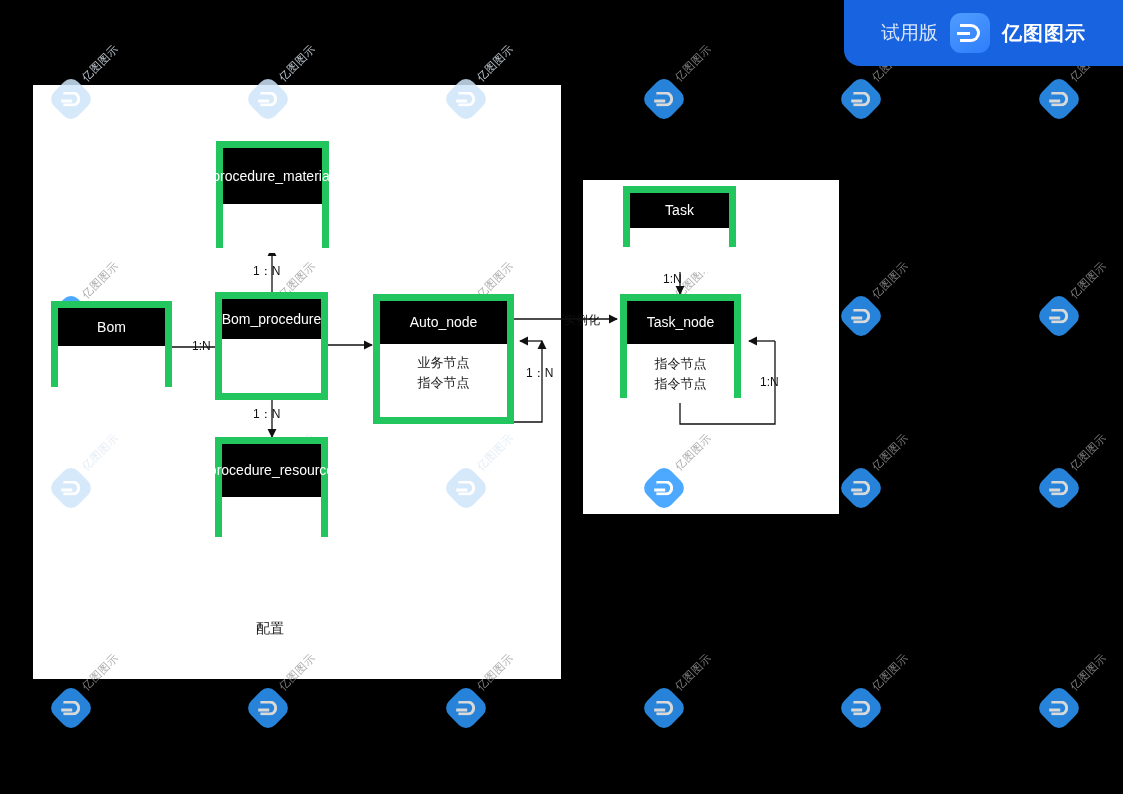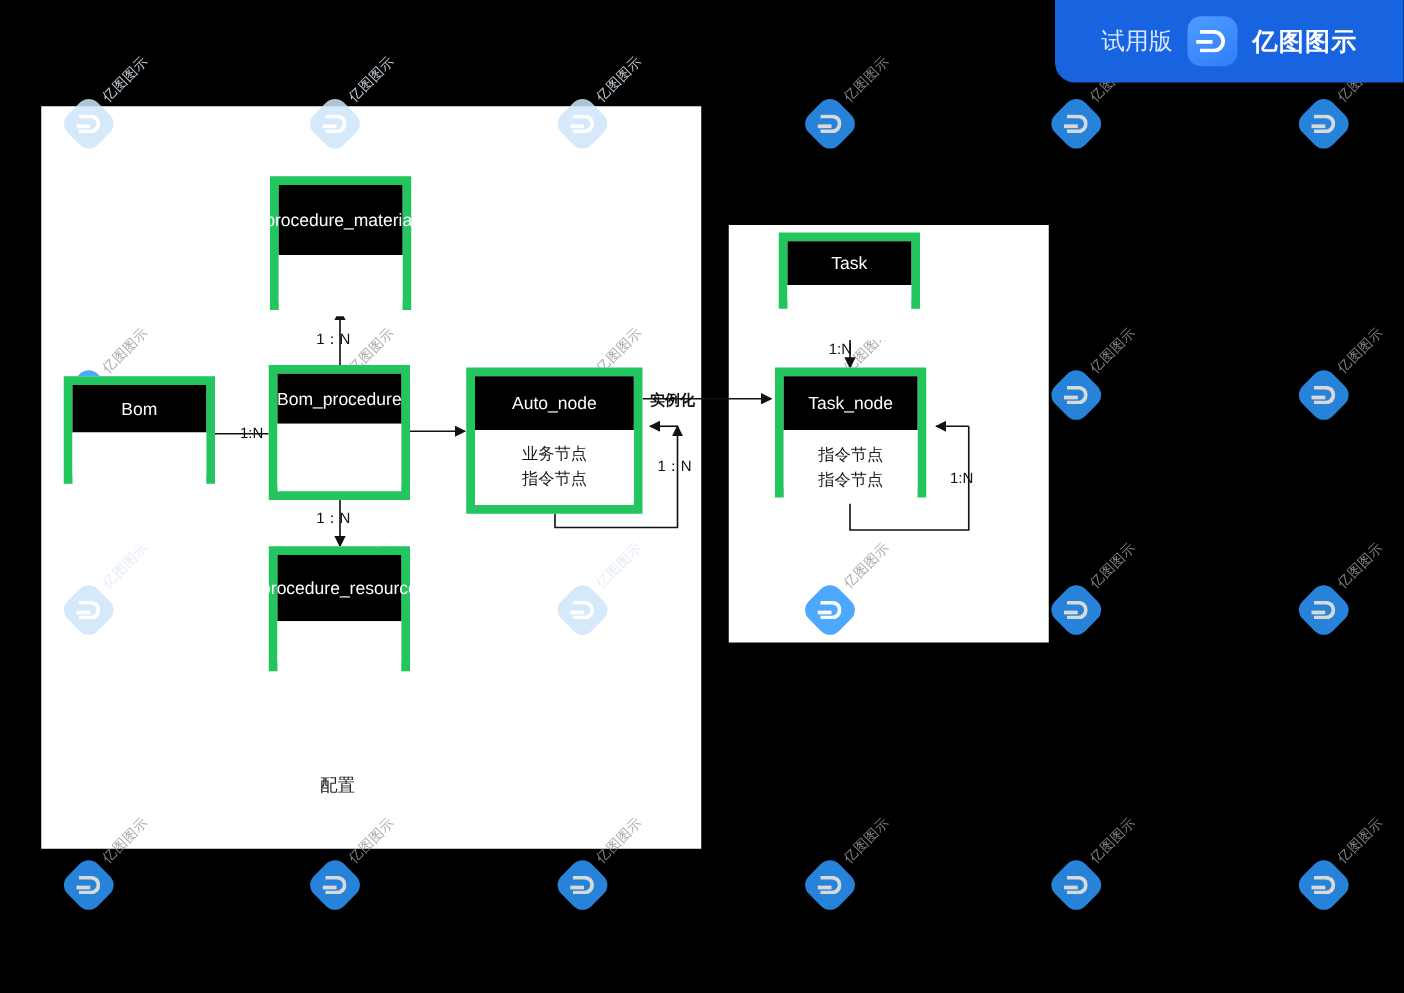--- a/index.html
+++ b/index.html
@@ -144,21 +144,21 @@
   <div class="entity" id="e-proc-mat" style="left:216px; top:141px; width:113px; height:107px;">
     <div class="hdr" style="height:56px;">procedure_material</div>
     <div class="body" style="height:49px;"></div>
   </div>
 
   <div class="entity" id="e-proc-res" style="left:215px; top:437px; width:113px; height:100px;">
     <div class="hdr" style="height:53px;">procedure_resource</div>
     <div class="body" style="height:45px;"></div>
   </div>
 
-  <div class="entity" id="e-auto" style="left:373px; top:294px; width:141px; height:117px;">
+  <div class="entity" id="e-auto" style="left:373px; top:294px; width:141px; height:130px;">
     <div class="hdr" style="height:43px;">Auto_node</div>
     <div class="body" style="height:57px;">
       <span>业务节点</span>
       <span>指令节点</span>
     </div>
   </div>
 
   <div class="entity" id="e-task" style="left:623px; top:186px; width:113px; height:61px;">
     <div class="hdr" style="height:35px;">Task</div>
     <div class="body" style="height:44px;"></div>
@@ -169,21 +169,21 @@
     <div class="body" style="height:59px;">
       <span>指令节点</span>
       <span>指令节点</span>
     </div>
   </div>
 
   <div class="edge-label" style="left:192px; top:339px;">1:N</div>
   <div class="edge-label" style="left:253px; top:263px;">1：N</div>
   <div class="edge-label" style="left:253px; top:406px;">1：N</div>
   <div class="edge-label" style="left:526px; top:365px;">1：N</div>
-  <div class="edge-label" style="left:520px; top:312px;font-weight:bold;">实例化</div>
+  <div class="edge-label" style="left:564px; top:312px;">实例化</div>
   <div class="edge-label" style="left:663px; top:272px;">1:N</div>
   <div class="edge-label" style="left:760px; top:375px;">1:N</div>
 
   <div class="panel-caption" style="left:256px; top:620px;font-family:Liberation Serif, serif;">配置</div>
 
   <div class="wm-layer" id="wm-layer">
       <div class="wm light" style="left: 54px; top: 82px;">
         <div class="wm-badge">
           <span class="glyph"></span>
         </div>

